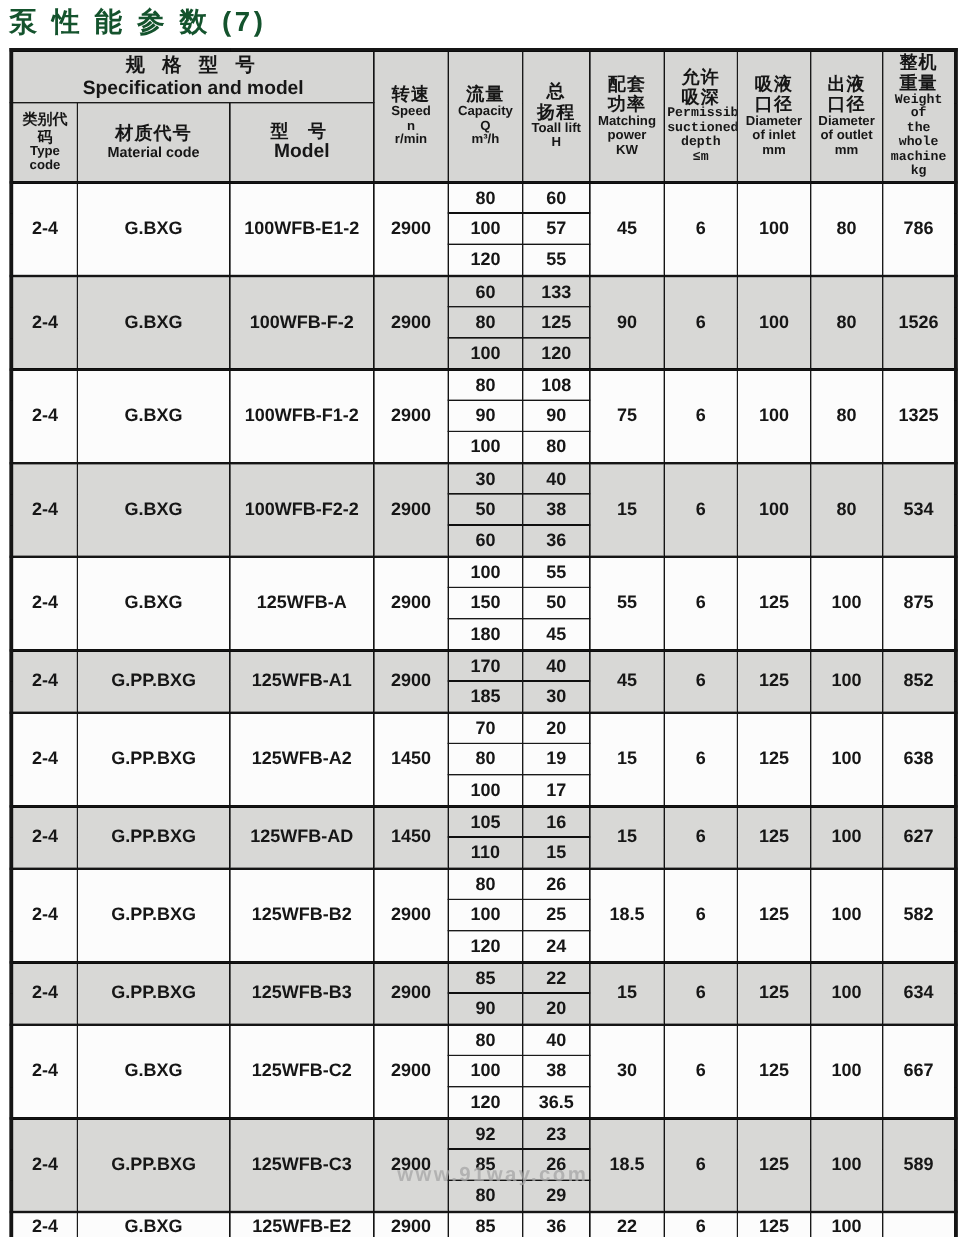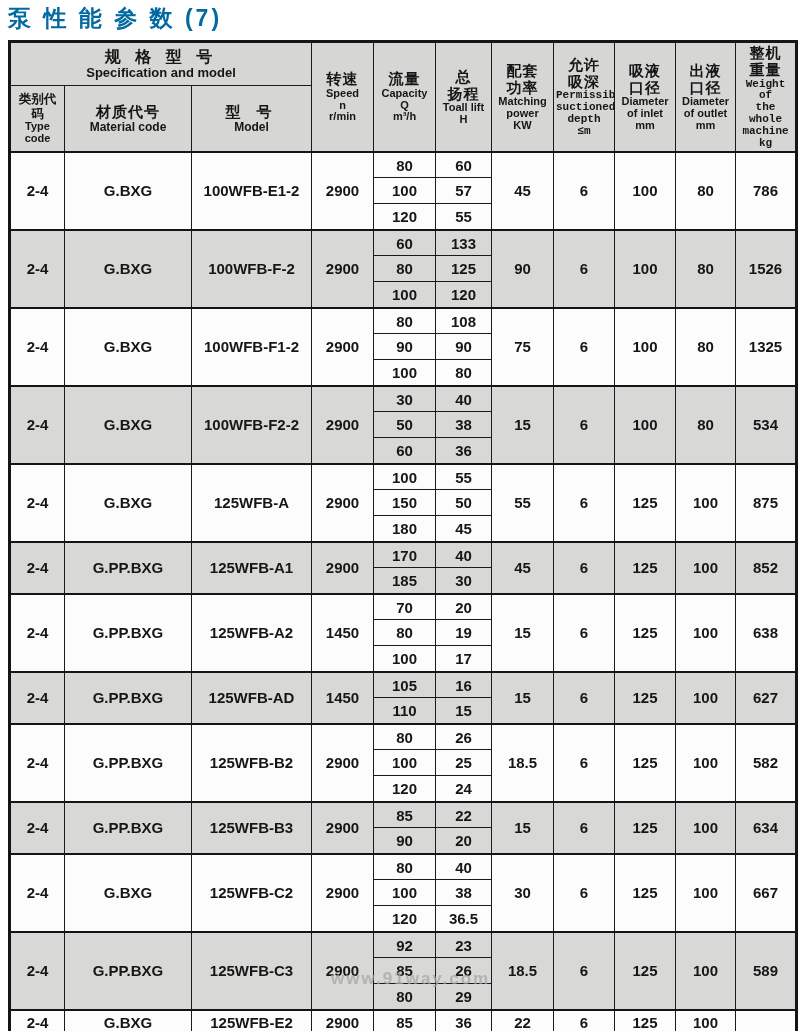--- a/index.html
+++ b/index.html
@@ -10,21 +10,21 @@
     font-family: "Liberation Sans", "DejaVu Sans", sans-serif;
     color: #161616;
     overflow: hidden;
   }
   .page-title {
     position: absolute;
     top: 3px; left: 8px;
     font-size: 23px;
     font-weight: 700;
     letter-spacing: 3px;
-    color: #0369a1;
+    color: #14532d;
     white-space: nowrap;
   }
   table.pump-table {
     position: absolute;
     top: 40px; left: 8px;
     width: 787px;
     border-collapse: collapse;
     table-layout: fixed;
     border: 3px solid #151515;
     background: #000000;
@@ -91,21 +91,21 @@
     <col style="width:62px">
       <col style="width:61px">
       <col style="width:61px">
     <col style="width:60px">
       <col style="width:61px">
   </colgroup>
   <thead>
     <tr class="head-group">
       <th colspan="3">
         <span class="zh zh-group">规 格 型 号</span>
-        <span class="en" style="font-size:13px">Specification and model</span>
+        <span class="en" style="font-size:16px">Specification and model</span>
       </th>
       <th rowspan="2">
         <span class="zh">转速</span>
         <span class="en">Speed
 n
 r/min</span>
       </th>
       <th rowspan="2">
         <span class="zh">流量</span>
         <span class="en">Capacity
@@ -161,21 +161,21 @@
         <span class="zh zh-small">类别代码</span>
         <span class="en">Type
 code</span>
       </th>
       <th>
         <span class="zh">材质代号</span>
         <span class="en" style="font-size:12px">Material code</span>
       </th>
       <th>
         <span class="zh" style="letter-spacing:6px">型  号</span>
-        <span class="en" style="font-size:12px">Model</span>
+        <span class="en" style="font-size:16px">Model</span>
       </th>
     </tr>
   </thead>
   <tbody>
       <tr class="row-start">
         <td rowspan="3" class="type-cell">2-4</td>
         <td rowspan="3" class="material-cell">G.BXG</td>
         <td rowspan="3" class="model-cell">100WFB-E1-2</td>
         <td rowspan="3" class="speed-cell">2900</td>
         <td class="capacity-cell">80</td>

